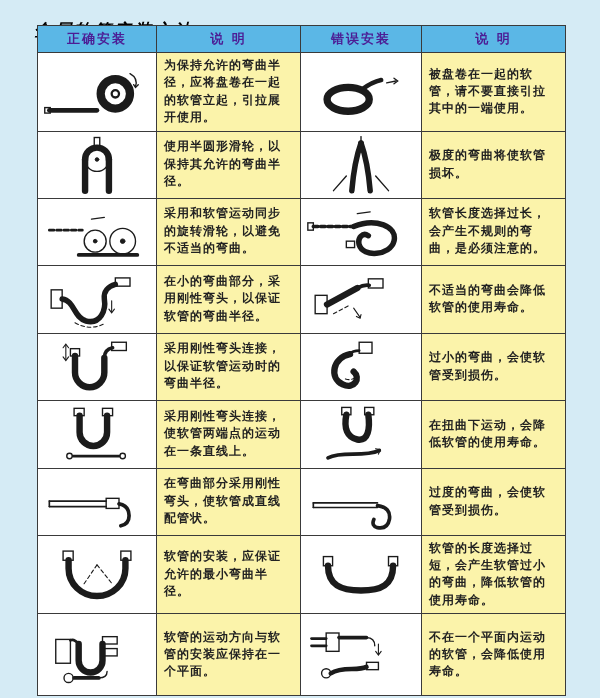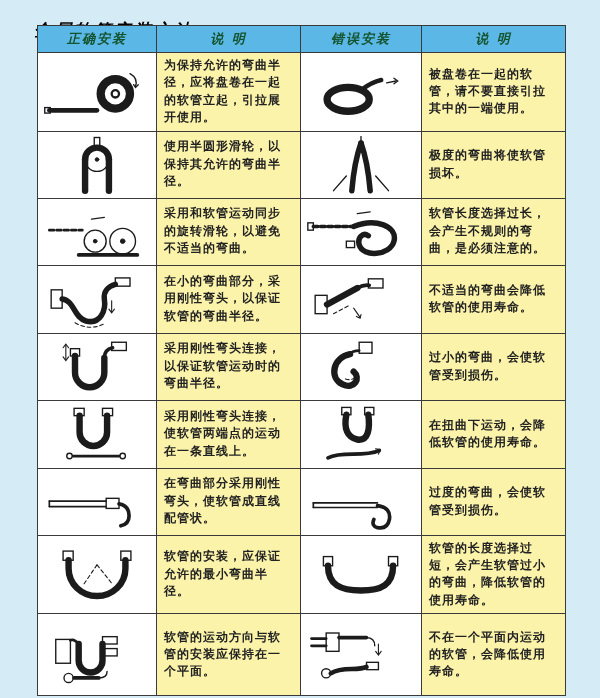--- a/index.html
+++ b/index.html
@@ -30,22 +30,22 @@
   .install-table col.c1{width:119px;}
   .install-table col.c2{width:144px;}
   .install-table col.c3{width:121px;}
   .install-table col.c4{width:144px;}
   .install-table th,.install-table td{
     border:1px solid var(--border);
     vertical-align:middle;
   }
   .install-table th{
     background:var(--header-bg);
-    height:27px;font-size:13px;font-weight:bold;color:#14532d;
-    letter-spacing:2px;text-align:center;font-style:italic;
+    height:27px;font-size:13px;font-weight:bold;color:#4c1d95;
+    letter-spacing:2px;text-align:center;
   }
   td.img-cell{background:#fff;text-align:center;padding:2px;}
   td.desc-cell{
     background:var(--desc-bg);
     font-size:12px;font-weight:bold;line-height:1.45;
     letter-spacing:1px;padding:4px 7px;text-align:left;color:#222;
   }
   td.img-cell svg{display:block;margin:0 auto;}
 </style>
 </head>

